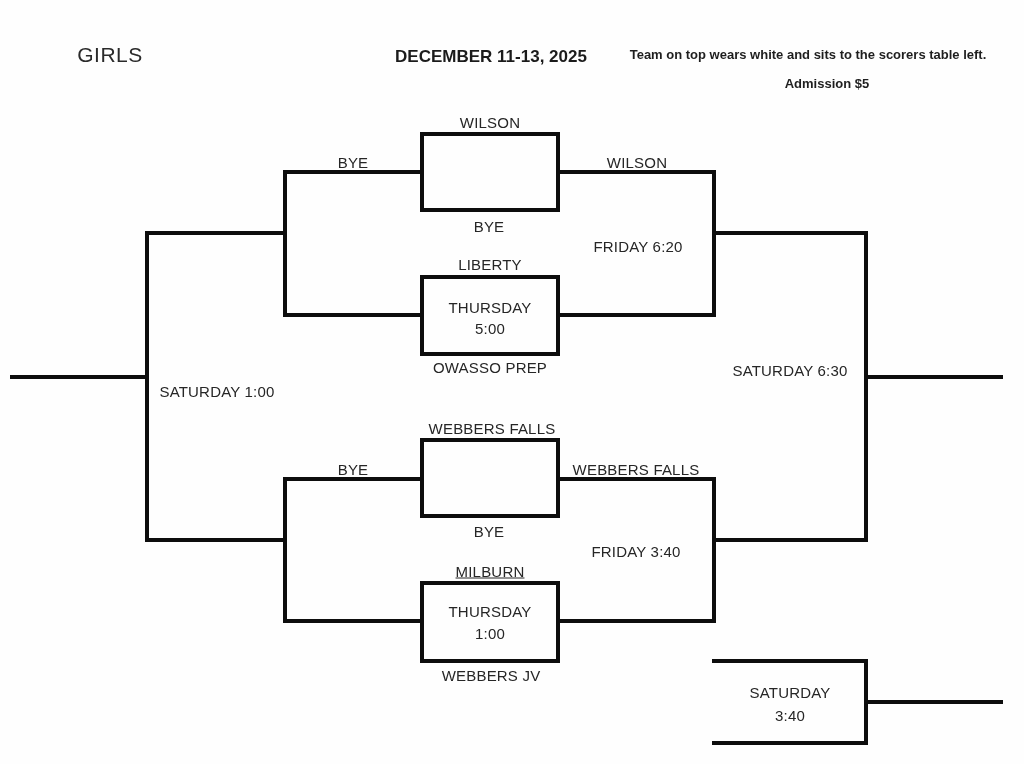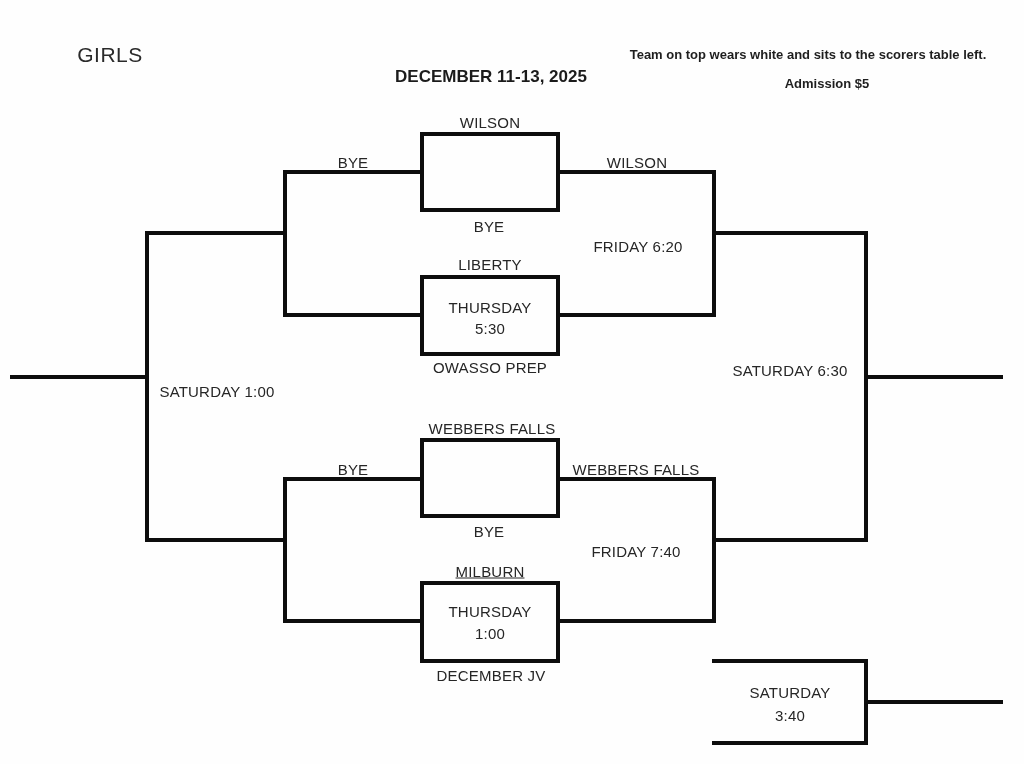--- a/index.html
+++ b/index.html
@@ -70,46 +70,46 @@
     border-left: none;
     background: transparent;
   }
 </style>
 </head>
 <body>
 
 <div class="page">
 
   <div class="division" style="left:110px; top:55px;text-align:center;">GIRLS</div>
-  <div class="dates" style="left:491px; top:57px;margin-top:20px;">DECEMBER 11-13, 2025</div>
+  <div class="dates" style="left:491px; top:57px;">DECEMBER 11-13, 2025</div>
   <div class="smallbold" style="left:808px; top:54px;">Team on top wears white and sits to the scorers table left.</div>
   <div class="smallbold" style="left:827px; top:83px;">Admission $5</div>
 
   <div class="lbl" style="left:490px; top:122px;">WILSON</div>
   <div class="lbl" style="left:353px; top:162px;">BYE</div>
   <div class="lbl" style="left:637px; top:162px;">WILSON</div>
   <div class="lbl" style="left:489px; top:226px;">BYE</div>
   <div class="lbl" style="left:638px; top:246px;">FRIDAY 6:20</div>
   <div class="lbl" style="left:490px; top:264px;">LIBERTY</div>
   <div class="lbl" style="left:490px; top:307px;">THURSDAY</div>
-  <div class="lbl" style="left:490px; top:328px;">5:30</div>
+  <div class="lbl" style="left:490px; top:328px;">5:00</div>
   <div class="lbl" style="left:490px; top:367px;">OWASSO PREP</div>
 
   <div class="lbl" style="left:217px; top:391px;">SATURDAY 1:00</div>
   <div class="lbl" style="left:790px; top:370px;">SATURDAY 6:30</div>
 
   <div class="lbl" style="left:492px; top:428px;">WEBBERS FALLS</div>
   <div class="lbl" style="left:353px; top:469px;">BYE</div>
   <div class="lbl" style="left:636px; top:469px;">WEBBERS FALLS</div>
   <div class="lbl" style="left:489px; top:531px;">BYE</div>
-  <div class="lbl" style="left:636px; top:551px;">FRIDAY 7:40</div>
+  <div class="lbl" style="left:636px; top:551px;">FRIDAY 3:40</div>
   <div class="lbl" style="left:490px; top:571px;text-decoration:underline;">MILBURN</div>
   <div class="lbl" style="left:490px; top:611px;">THURSDAY</div>
   <div class="lbl" style="left:490px; top:633px;">1:00</div>
-  <div class="lbl" style="left:491px; top:675px;">DECEMBER JV</div>
+  <div class="lbl" style="left:491px; top:675px;">WEBBERS JV</div>
 
   <div class="lbl" style="left:790px; top:692px;">SATURDAY</div>
   <div class="lbl" style="left:790px; top:715px;">3:40</div>
 
   <div class="gamebox" style="left:420px; top:132px; width:140px; height:80px;"></div>
   <div class="gamebox" style="left:420px; top:275px; width:140px; height:81px;"></div>
   <div class="gamebox" style="left:420px; top:438px; width:140px; height:80px;"></div>
   <div class="gamebox" style="left:420px; top:581px; width:140px; height:82px;"></div>
   <div class="openbox" style="left:712px; top:659px; width:156px; height:86px;"></div>
 

